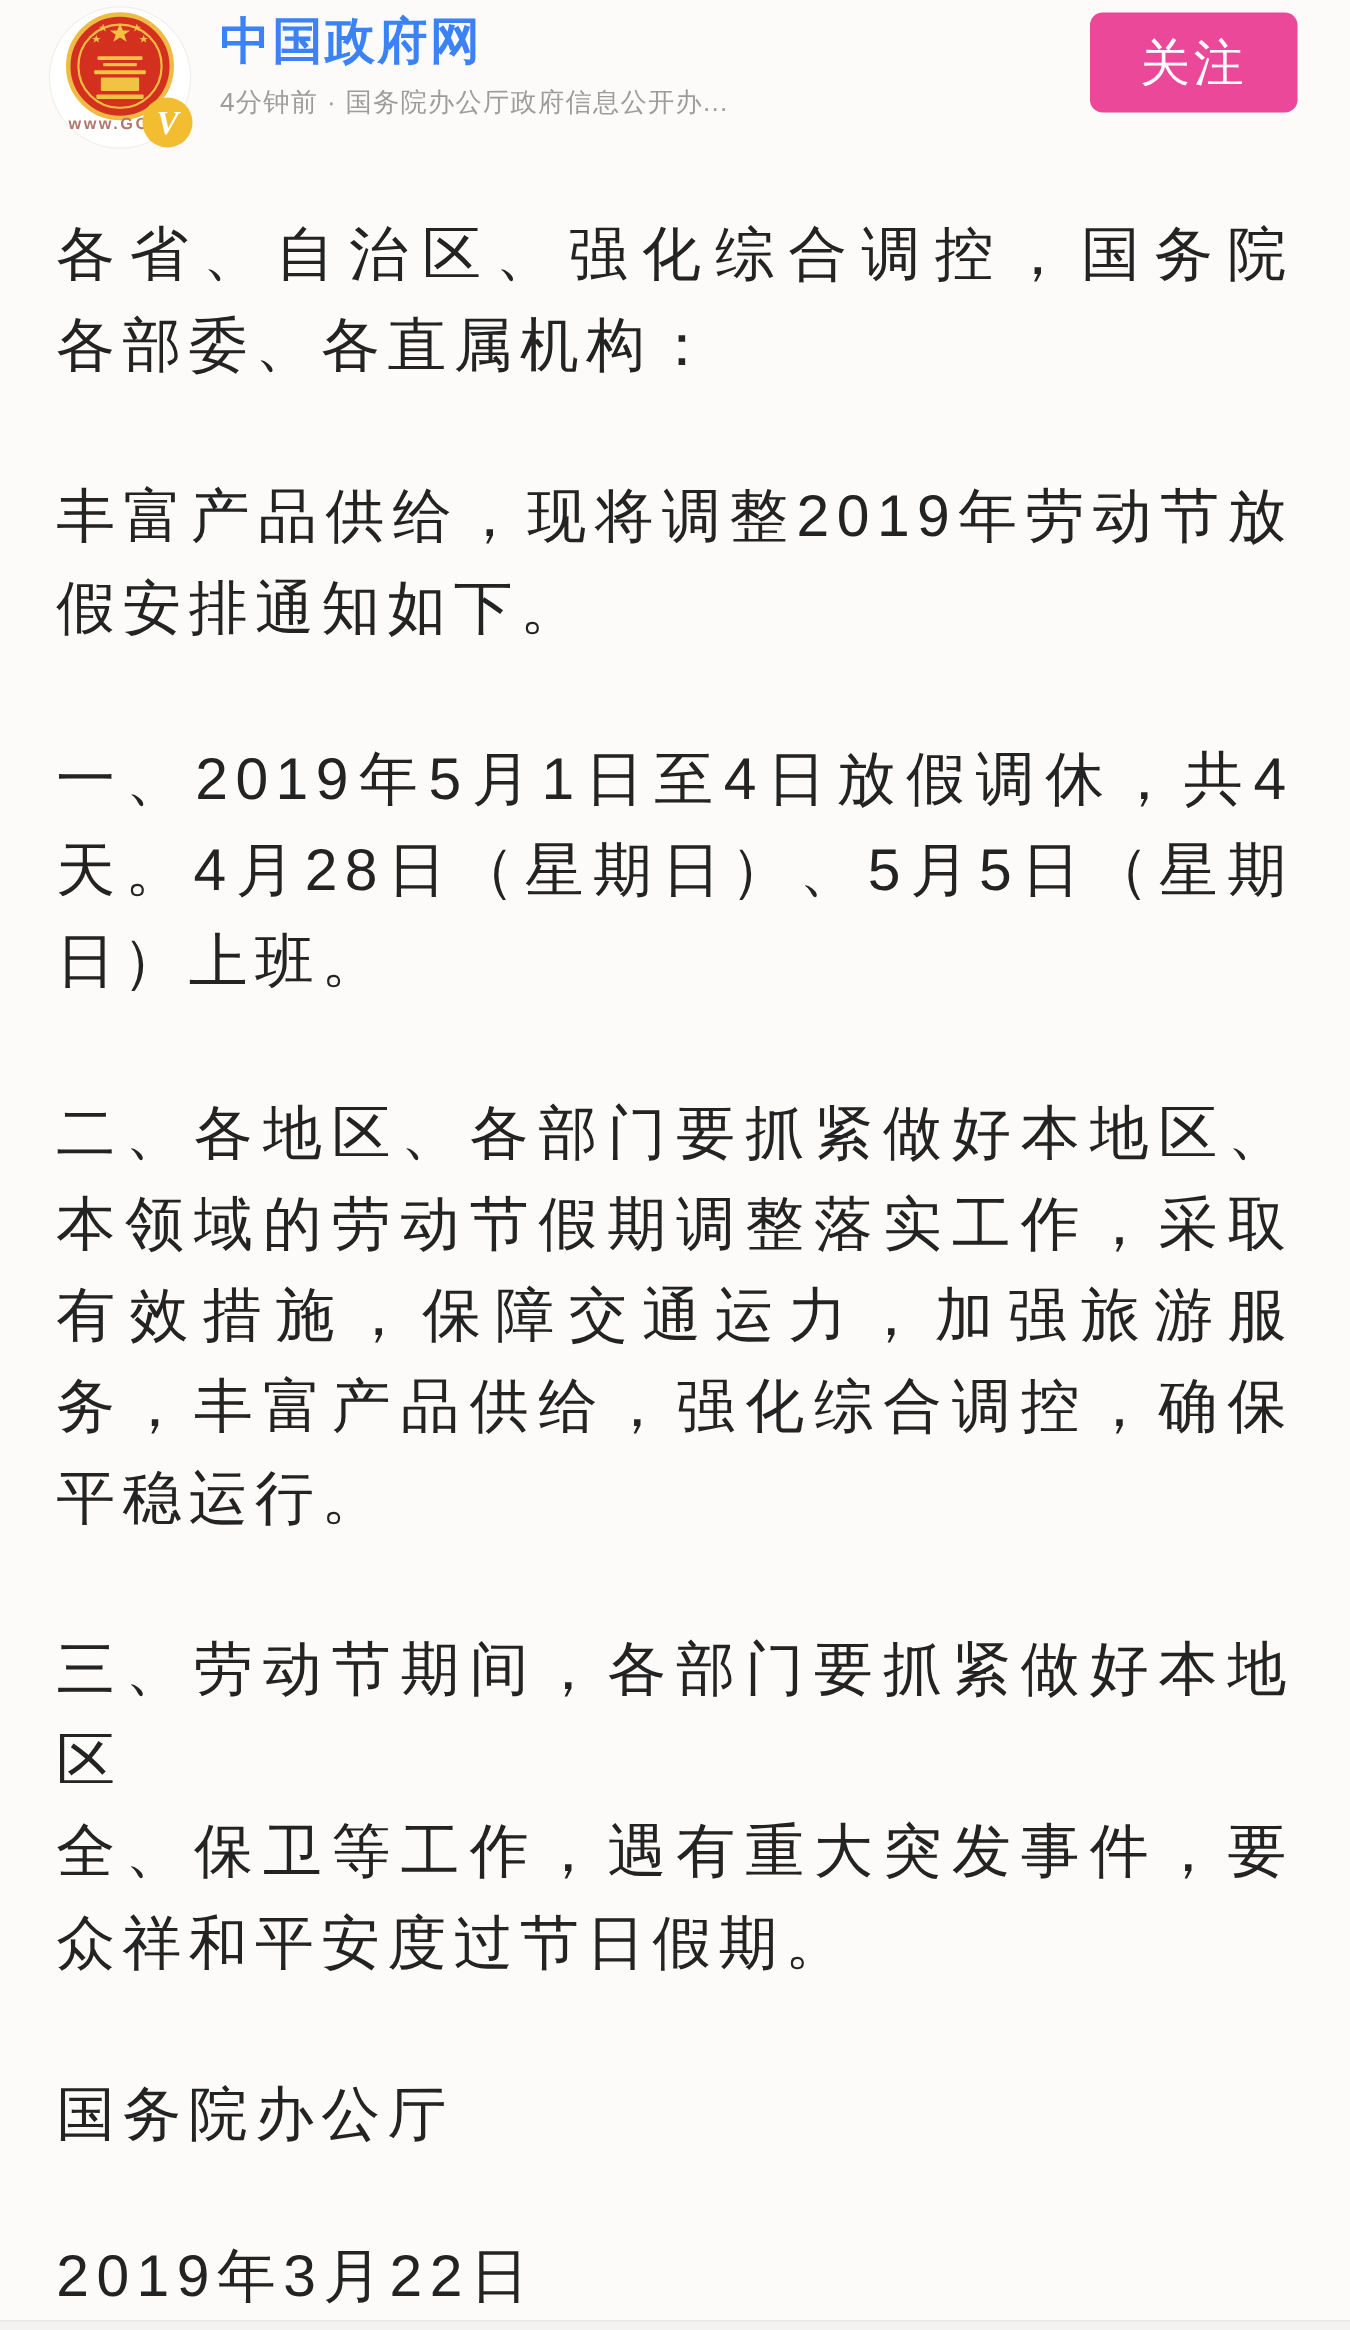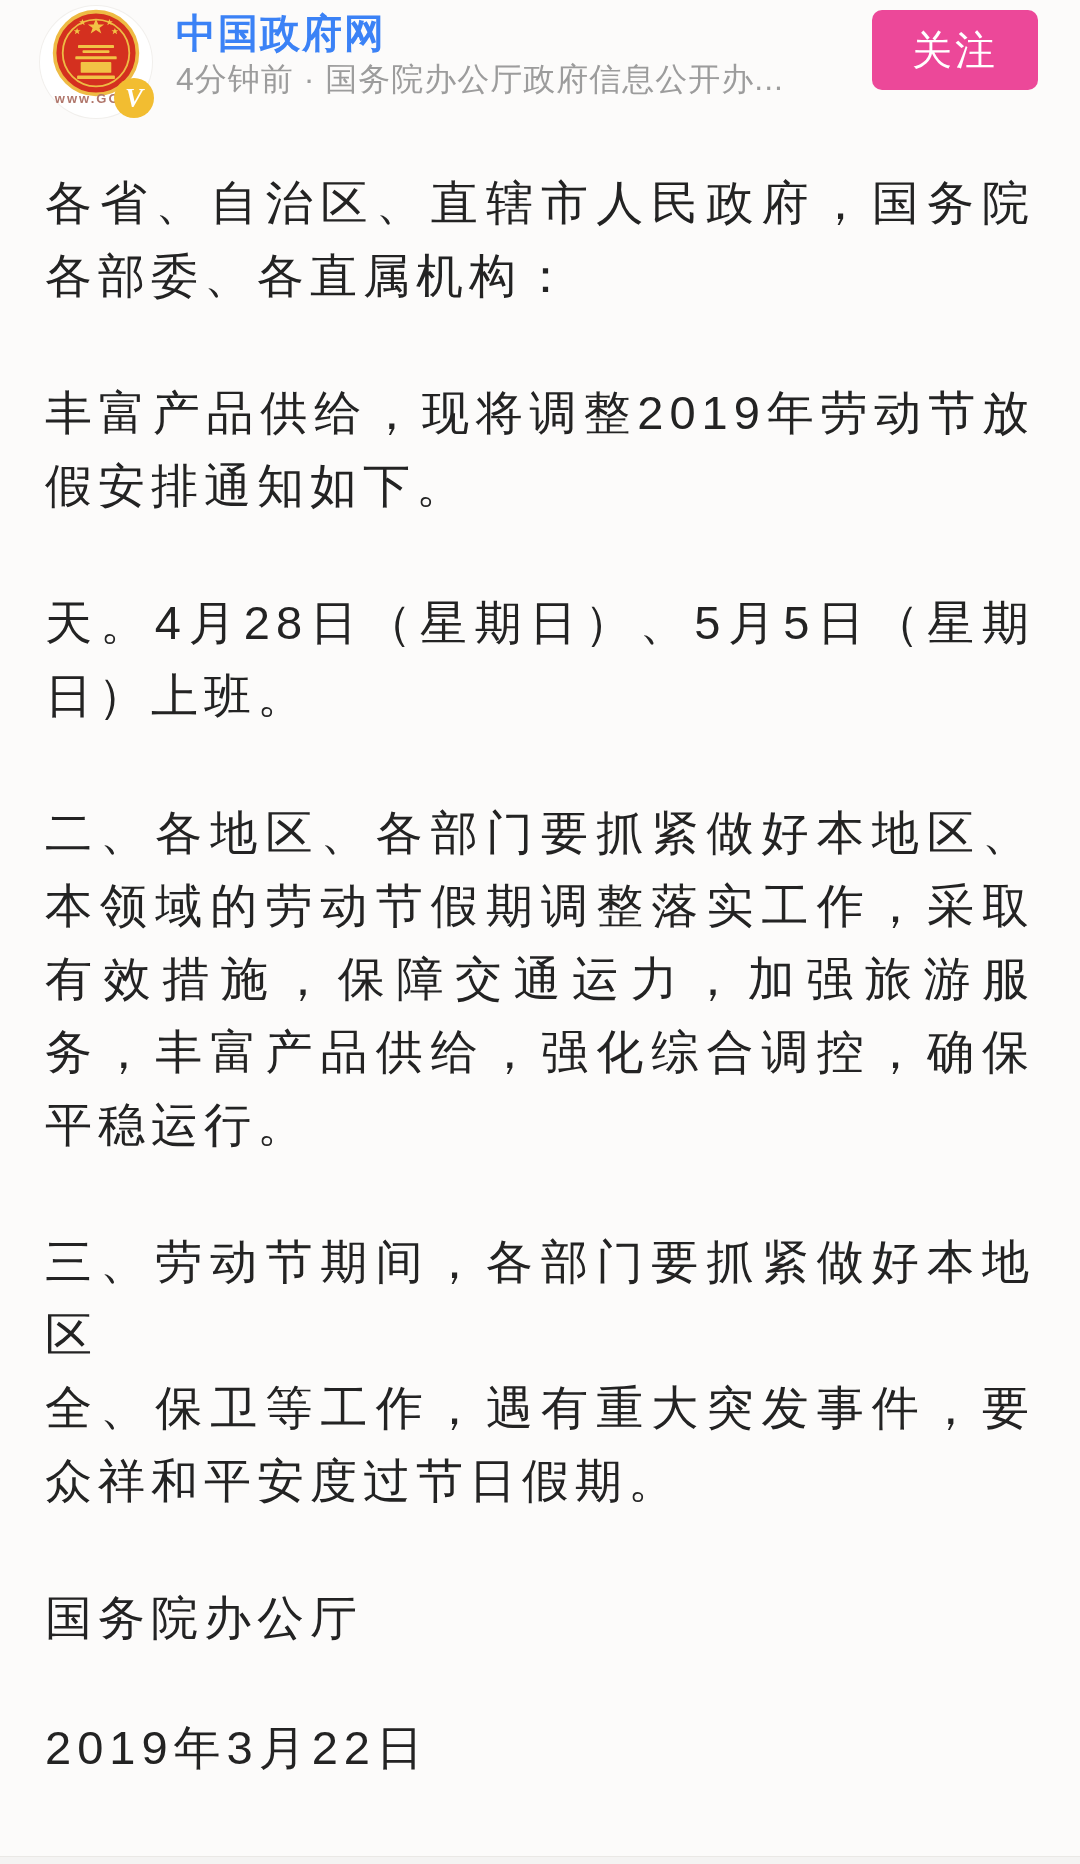--- a/index.html
+++ b/index.html
@@ -29,21 +29,21 @@
     font-family:"Liberation Serif","DejaVu Serif",serif;
     font-style:italic; font-weight:bold; font-size:27px;
     display:flex; align-items:center; justify-content:center;
   }
   .head-text { margin-left:24px; padding-top:4px; min-width:0; }
   .account-name {
     font-size:40px; font-weight:bold; color:#3b82f6;
     letter-spacing:2px; line-height:1.15;
   }
   .meta {
-    margin-top:2px; font-size:32px; color:#9c9c9c; letter-spacing:1px;
+    margin-top:12px; font-size:21px; color:#9c9c9c; letter-spacing:1px;
     white-space:nowrap; overflow:hidden; max-width:650px;
   }
   .follow {
     margin-left:auto; margin-top:4px; flex:none;
     width:166px; height:80px; border:none; border-radius:10px;
     background:#ec4899; color:#ffffff; font-size:40px; letter-spacing:3px;
     font-family:Liberation Sans, sans-serif; cursor:pointer; padding:0;
   }
 
   
@@ -99,30 +99,31 @@
       <div class="account-name">中国政府网</div>
       <div class="meta">4分钟前 · 国务院办公厅政府信息公开办...</div>
     </div>
 
     <button class="follow">关注</button>
   </div>
 
   <div class="article">
 
     <p class="para">
-      <span class="line">各省、自治区、直辖市人民政府，国务院</span>
+      <span class="line">各省、自治区、强化综合调控，国务院</span>
       <span class="line end">各部委、各直属机构：</span>
     </p>
 
     <p class="para">
       <span class="line">丰富产品供给，现将调整2019年劳动节放</span>
       <span class="line end">假安排通知如下。</span>
     </p>
 
     <p class="para">
+      <span class="line">一、2019年5月1日至4日放假调休，共4</span>
       <span class="line">天。4月28日（星期日）、5月5日（星期</span>
       <span class="line end">日）上班。</span>
     </p>
 
     <p class="para">
       <span class="line">二、各地区、各部门要抓紧做好本地区、</span>
       <span class="line">本领域的劳动节假期调整落实工作，采取</span>
       <span class="line">有效措施，保障交通运力，加强旅游服</span>
       <span class="line">务，丰富产品供给，强化综合调控，确保</span>
       <span class="line end">平稳运行。</span>

